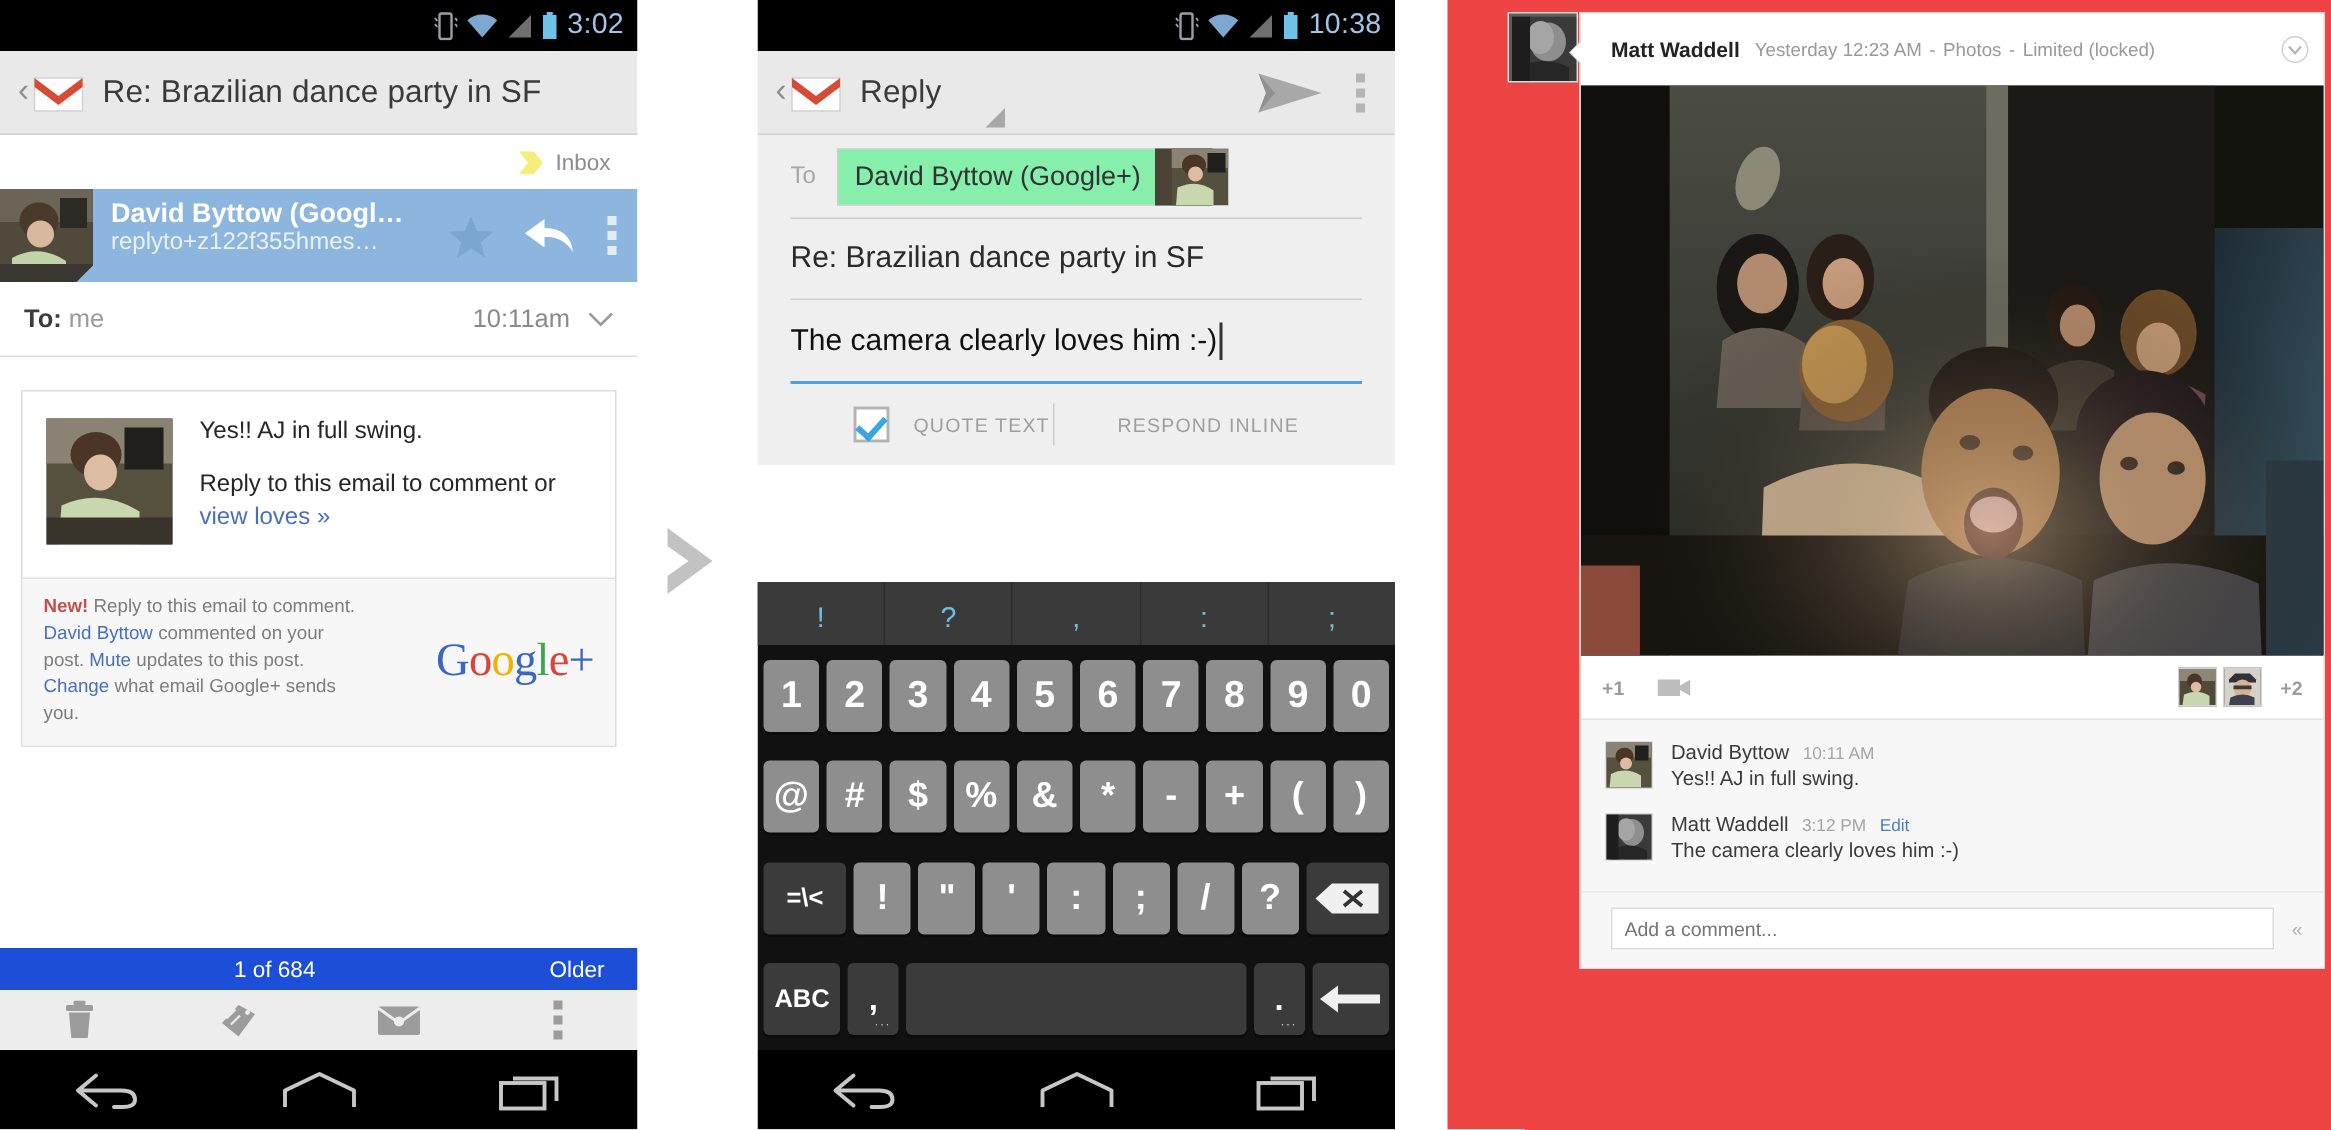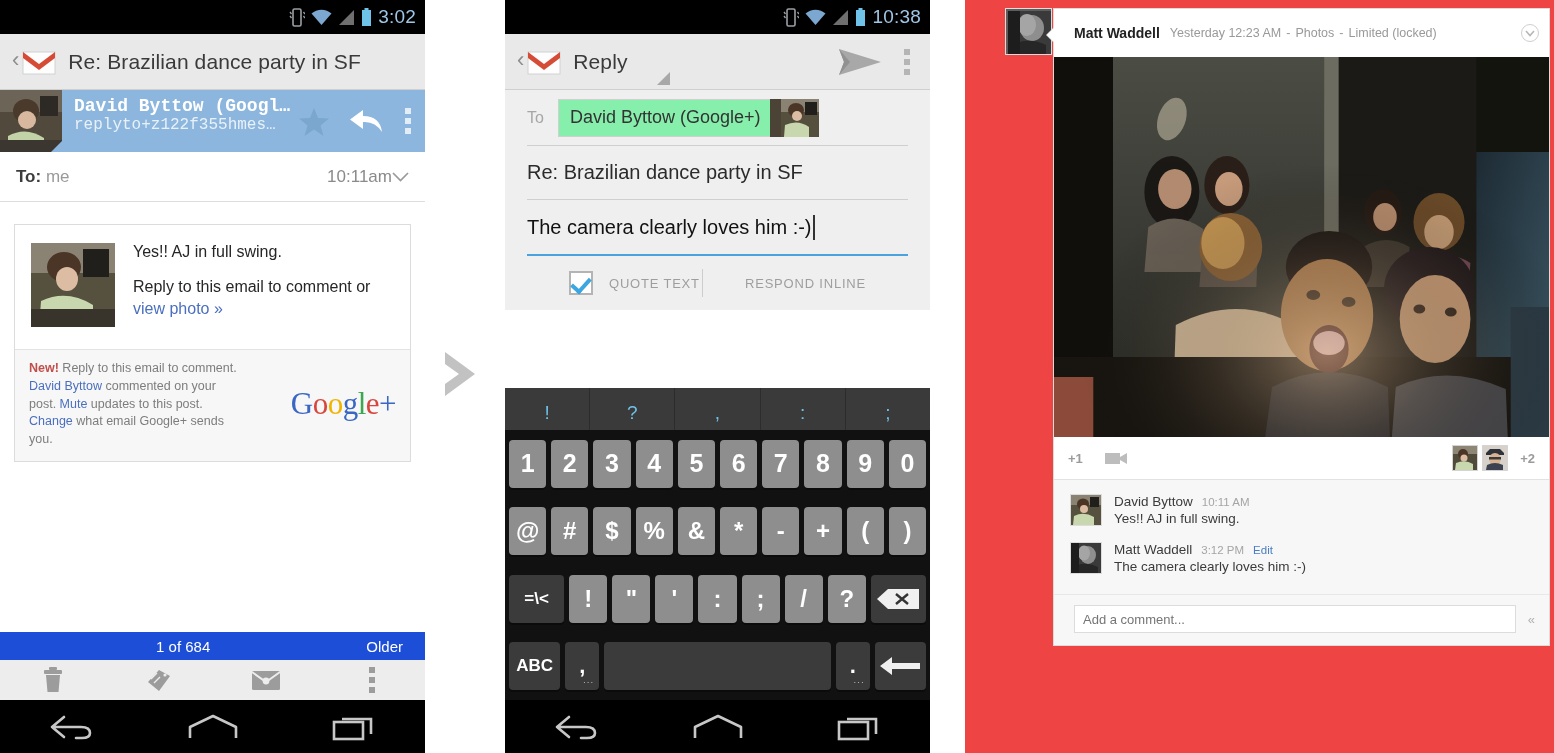--- a/index.html
+++ b/index.html
@@ -47,33 +47,33 @@
   .label-row { height: 36px; display: flex; align-items: center; justify-content: flex-end;
     padding-right: 18px; gap: 7px; background: #fff; }
   .label-chip { width: 18px; height: 17px; }
   .label-text { font-size: 15px; color: #8b8b8b; }
 
   .sender-row { height: 62px; display: flex; align-items: stretch; background: #8cb6dd; }
   .sender-av { width: 62px; flex: 0 0 auto; position: relative; overflow: hidden;
     background:#4a4336; }
   .sender-av .corner { position:absolute; right:0; bottom:0; width:0;height:0;
      border-left:11px solid transparent; border-bottom:11px solid #8cb6dd; }
-  .sender-main { flex: 1 1 auto; padding: 6px 0 0 12px; overflow: hidden; font-family: Liberation Mono, monospace; }
+  .sender-main { flex: 1 1 auto; padding: 6px 0 0 12px; overflow: hidden; }
   .sender-name { font-size: 18px; font-weight: bold; color: #ffffff;
     white-space: nowrap; overflow: hidden; }
   .sender-addr { font-size: 16px; color: #e9f1f8; white-space: nowrap; overflow: hidden; }
   .sender-acts { display: flex; align-items: center; gap: 20px; padding: 0 14px 0 4px; }
   .dots-w { width:6px; display:flex; flex-direction:column; gap:4px; }
   .dots-w i { display:block; width:6px;height:6px; background:#e2edf7; }
 
   .to-row { height: 50px; display:flex; align-items:center; padding: 0 16px;
     border-bottom: 1px solid #dedede; }
   .to-left { font-size: 17px; color: #9a9a9a; }
   .to-left b { color: #3c3c3c; font-weight: bold; }
-  .to-right { margin-left:auto; display:flex; align-items:center; 
+  .to-right { margin-left:auto; display:flex; align-items:center; gap:12px;
     font-size: 17px; color:#8a8a8a; }
 
   
   .msg-wrap { padding: 22px 14px 0 14px; }
   .card { border: 1px solid #dcdcdc; background: #fff; }
   .card-top { display:flex; padding: 18px 16px 22px 16px; }
   .card-thumb { width: 84px; height: 84px; flex:0 0 auto; background:#3d3a30; }
   .card-txt { padding-left: 18px; }
   .card-line1 { font-size: 16px; color: #262626; margin-bottom: 15px; }
   .card-line2 { font-size: 16px; color: #262626; line-height: 1.38; }
@@ -225,20 +225,26 @@
     <div class="actionbar">
       <span class="ab-back">‹</span>
       <svg class="ab-logo" viewBox="0 0 34 26">
         <rect x="1" y="3" width="32" height="22" fill="#fdfdfd" stroke="#d2d2d2"></rect>
         <path d="M1 3 L17 15 L33 3 L33 9 L17 21 L1 9 Z" fill="#d64b36"></path>
         <path d="M1 3 L17 15 L33 3 L33 25 L1 25 Z" fill="none"></path>
       </svg>
       <span class="ab-title">Re: Brazilian dance party in SF</span>
     </div>
 
+    <div class="label-row">
+      <svg class="label-chip" viewBox="0 0 18 17">
+        <path d="M1 1 L11 1 L17 8.5 L11 16 L1 16 L7 8.5 Z" fill="#f5ee7a"></path>
+      </svg>
+      <span class="label-text">Inbox</span>
+    </div>
 
     <div class="sender-row">
       <div class="sender-av">
         <svg width="62" height="62" viewBox="0 0 62 62">
           <rect width="62" height="62" fill="#514a3c"></rect>
           <rect x="0" y="0" width="62" height="22" fill="#6d6458"></rect>
           <rect x="40" y="6" width="18" height="20" fill="#2d2a25"></rect>
           <ellipse cx="26" cy="21" rx="13" ry="12" fill="#4a3a2c"></ellipse>
           <ellipse cx="27" cy="30" rx="9" ry="9" fill="#d8b9a0"></ellipse>
           <path d="M8 62 L8 46 Q26 36 44 48 L44 62 Z" fill="#c3d3a8"></path>
@@ -284,21 +290,21 @@
               <rect x="0" y="0" width="84" height="30" fill="#8a8273"></rect>
               <rect x="52" y="6" width="26" height="28" fill="#211f1b"></rect>
               <ellipse cx="33" cy="24" rx="17" ry="15" fill="#4a3526"></ellipse>
               <ellipse cx="36" cy="36" rx="11" ry="12" fill="#dcbda3"></ellipse>
               <path d="M8 84 L10 58 Q36 46 62 62 L62 84 Z" fill="#c8d7ad"></path>
               <rect x="0" y="66" width="84" height="18" fill="#38342c"></rect>
             </svg>
           </div>
           <div class="card-txt">
             <div class="card-line1">Yes!! AJ in full swing.</div>
-            <div class="card-line2"><span>Reply to this email to comment or </span><span class="card-link">view photo »</span></div>
+            <div class="card-line2"><span>Reply to this email to comment or </span><span class="card-link">view loves »</span></div>
           </div>
         </div>
         <div class="card-bot">
           <div class="card-note"><span class="new">New!</span><span> Reply to this email to comment. </span><a>David Byttow</a><span> commented on your post. </span><a>Mute</a><span> updates to this post. </span><a>Change</a><span> what email Google+ sends you.</span></div>
           <div class="gplus"><span class="b">G</span><span class="r">o</span><span class="y">o</span><span class="b">g</span><span class="g">l</span><span class="r">e</span><span class="b">+</span></div>
         </div>
       </div>
     </div>
 
     <div class="nav-strip">

